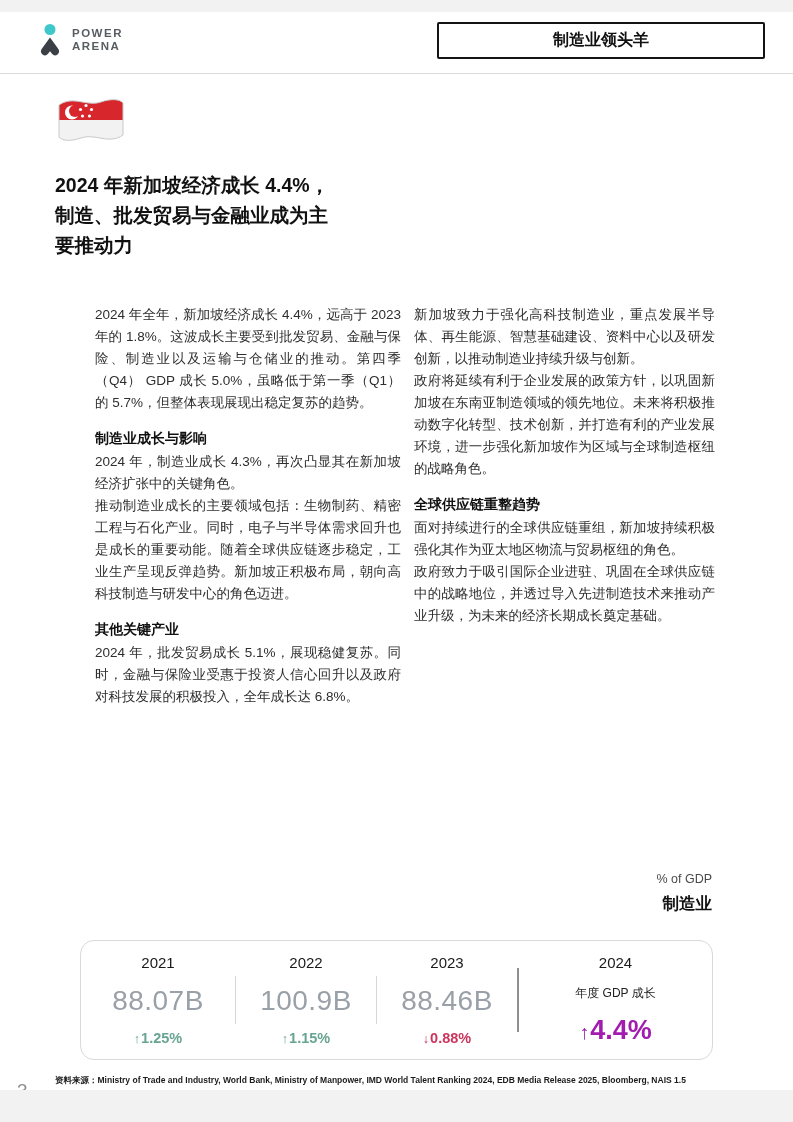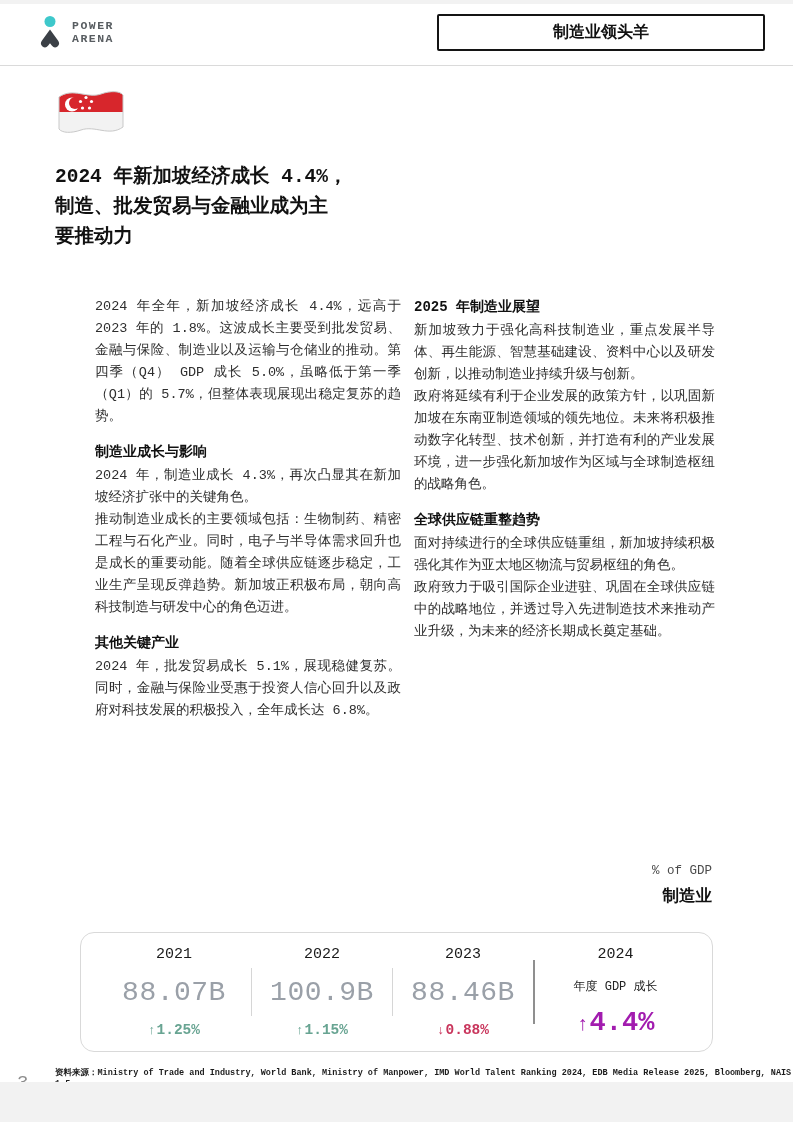--- a/index.html
+++ b/index.html
@@ -1,19 +1,19 @@
 <!DOCTYPE html>
 <html><head>
 <meta charset="utf-8">
 <style>
   * { box-sizing: border-box; }
   html,body { margin:0; padding:0; background:#f2f2f2; }
   .page {
-    position:relative; width:793px; height:1078px; margin:4px auto; background:#ffffff;
-    font-family:Liberation Mono, monospace; color:#1a1a1a; overflow:hidden;
+    position:relative; width:793px; height:1078px; margin:12px auto; background:#ffffff;
+    font-family:Liberation Sans, sans-serif; color:#1a1a1a; overflow:hidden;
   }
   
   .header { position:absolute; top:0; left:0; right:0; height:62px; border-bottom:1px solid #dadada; background:#fff; }
   .logo { position:absolute; left:38px; top:12px; display:flex; align-items:center; gap:9px; }
   .logo-text { font-size:11.5px; letter-spacing:1.5px; color:#585d61; line-height:13px; font-weight:bold; }
   .badge { position:absolute; right:28px; top:10px; width:328px; height:37px; border:2px solid #141414; border-radius:2px;
            background:#fff; display:flex; align-items:center; justify-content:center; }
   .badge span { font-size:16px; font-weight:bold; color:#111; }
   
   .flag { position:absolute; left:55px; top:80px; }
@@ -25,21 +25,21 @@
   .col-right { width:301px; }
   .body-p { margin:0; font-size:13.5px; line-height:22px; color:#2e2e2e; text-align:justify; }
   .body-h { margin:13px 0 2px 0; font-size:14px; line-height:22px; color:#111; font-weight:bold; }
   .col-right .body-h:first-child, .col-left .body-h:first-child { margin-top:0; }
   
   .chart-heading { position:absolute; right:81px; top:860px; text-align:right; }
   .chart-unit { font-size:12.5px; color:#4a4a4a; }
   .chart-name { font-size:16.5px; font-weight:bold; color:#111; margin-top:7px; }
   
   .card { position:absolute; left:80px; top:928px; width:633px; height:120px; background:#fff;
-          border:1.5px solid #d9d9d9; border-radius:14px; display:flex; align-items:stretch; padding:13px 16px; }
+          border:1.5px solid #d9d9d9; border-radius:14px; display:flex; align-items:stretch; padding:13px 0; }
   .stat-col { display:flex; flex-direction:column; align-items:center; justify-content:space-between; }
   .c1 { width:154px; } .c2 { width:140px; } .c3 { width:140px; } .c4 { flex:1; }
   .vdiv { width:1px; align-self:center; }
   .vdiv-light { height:48px; background:#d6d6d6; }
   .vdiv-dark  { height:64px; width:2px; background:#8f8f8f; }
   .stat-year { font-size:15px; color:#1a1a1a; }
   .stat-value { font-size:28px; color:#9aa0a8; letter-spacing:0.5px; }
   .stat-change { font-size:14.5px; font-weight:bold; }
   .stat-change .arrow { font-size:12.5px; margin-right:1px; }
   .chg-green { color:#68a492; }
@@ -104,21 +104,20 @@
   <div class="cols">
     <div class="col-left">
       <p class="body-p">2024 年全年，新加坡经济成长 4.4%，远高于 2023 年的 1.8%。这波成长主要受到批发贸易、金融与保险、制造业以及运输与仓储业的推动。第四季（Q4） GDP 成长 5.0%，虽略低于第一季（Q1）的 5.7%，但整体表现展现出稳定复苏的趋势。</p>
       <h3 class="body-h">制造业成长与影响</h3>
       <p class="body-p">2024 年，制造业成长 4.3%，再次凸显其在新加坡经济扩张中的关键角色。</p>
       <p class="body-p">推动制造业成长的主要领域包括：生物制药、精密工程与石化产业。同时，电子与半导体需求回升也是成长的重要动能。随着全球供应链逐步稳定，工业生产呈现反弹趋势。新加坡正积极布局，朝向高科技制造与研发中心的角色迈进。</p>
       <h3 class="body-h">其他关键产业</h3>
       <p class="body-p">2024 年，批发贸易成长 5.1%，展现稳健复苏。同时，金融与保险业受惠于投资人信心回升以及政府对科技发展的积极投入，全年成长达 6.8%。</p>
     </div>
     <div class="col-right">
-      <h3 class="body-h">2025 年制造业展望</h3>
       <p class="body-p">新加坡致力于强化高科技制造业，重点发展半导体、再生能源、智慧基础建设、资料中心以及研发创新，以推动制造业持续升级与创新。</p>
       <p class="body-p">政府将延续有利于企业发展的政策方针，以巩固新加坡在东南亚制造领域的领先地位。未来将积极推动数字化转型、技术创新，并打造有利的产业发展环境，进一步强化新加坡作为区域与全球制造枢纽的战略角色。</p>
       <h3 class="body-h">全球供应链重整趋势</h3>
       <p class="body-p">面对持续进行的全球供应链重组，新加坡持续积极强化其作为亚太地区物流与贸易枢纽的角色。</p>
       <p class="body-p">政府致力于吸引国际企业进驻、巩固在全球供应链中的战略地位，并透过导入先进制造技术来推动产业升级，为未来的经济长期成长奠定基础。</p>
     </div>
   </div>
 
   <div class="chart-heading">
     <div class="chart-unit">% of GDP</div>

